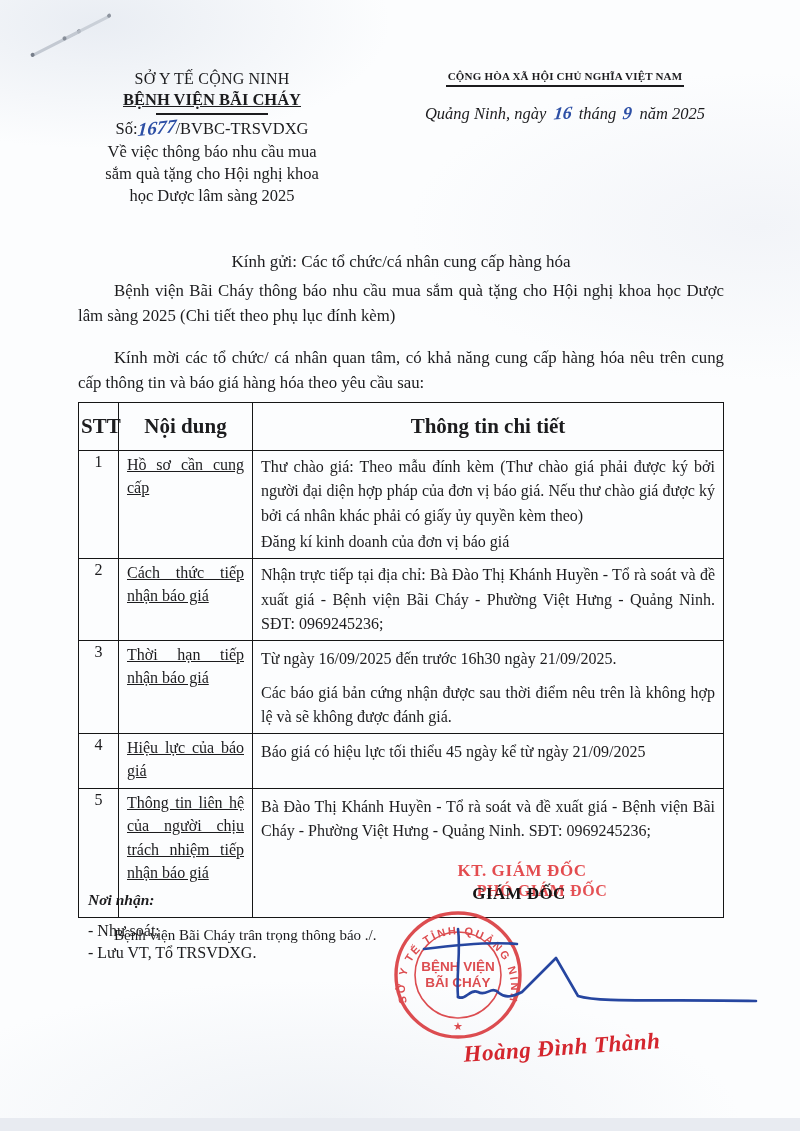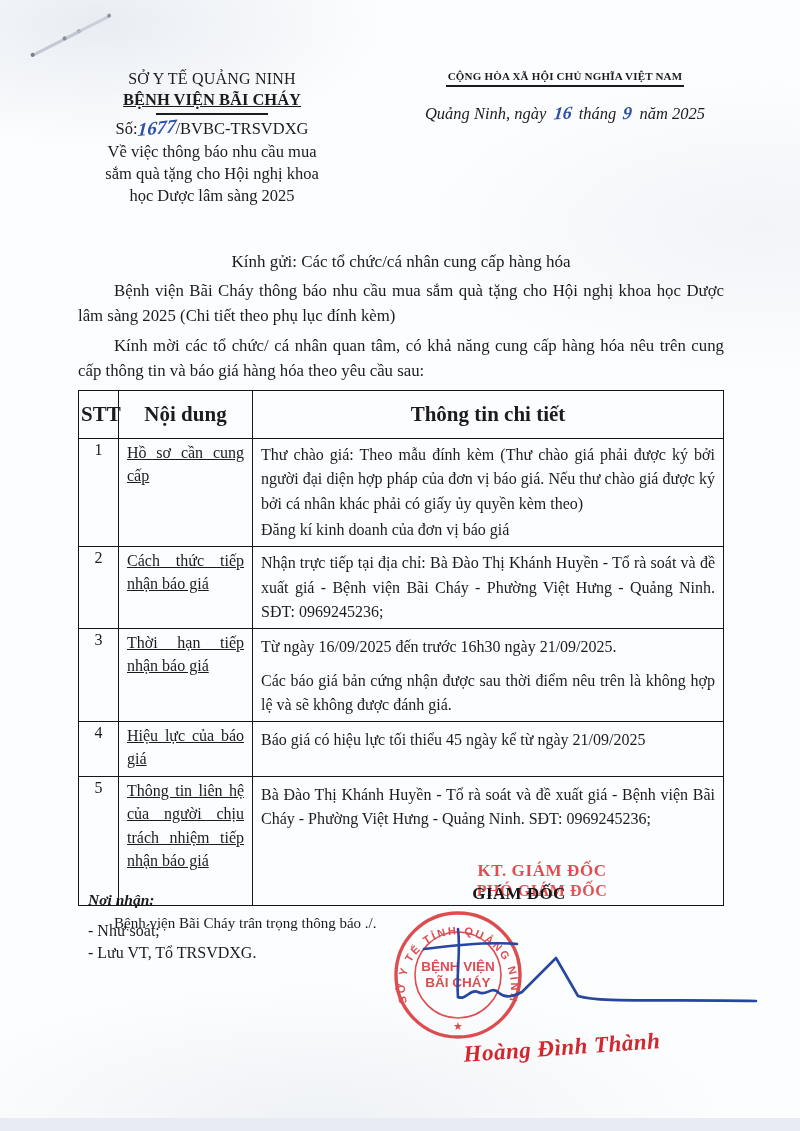--- a/index.html
+++ b/index.html
@@ -33,42 +33,42 @@
   .hand.day,.hand.month{font-size:18px;transform:skewX(-10deg) rotate(-4deg);padding:0 3px;}
   .subject{width:222px;margin:2px auto 0 auto;font-size:16.5px;line-height:1.32;}
   .nat1{font-size:11px;font-weight:bold;letter-spacing:.2px;text-align:center;}
   .nat2{font-size:17.5px;font-weight:bold;margin-top:3px;}
   .rule-mid{width:238px;height:2px;background:#1c1c1e;margin:3px auto 0 auto;}
   .date-line{font-size:16.5px;font-style:italic;margin-top:17px;}
 
   
   .salutation{text-align:center;font-size:17px;margin:46px 76px 0 78px;}
   .para{margin:6px 76px 0 78px;font-size:16.8px;line-height:1.5;text-align:justify;text-indent:36px;}
-  .para.p2{margin-top:4px;}
+  .para.p2{margin-top:16px;}
 
   
   table.spec{border-collapse:collapse;margin:7px 0 0 78px;width:645px;table-layout:fixed;
              font-size:16px;}
   table.spec th,table.spec td{border:1.6px solid #161616;vertical-align:top;padding:2px 8px;}
   table.spec th{font-size:21px;padding:11px 2px;height:24px;vertical-align:middle;}
   col.c-stt{width:40px;} col.c-topic{width:134px;} col.c-detail{width:471px;}
   td.stt{text-align:center;padding-top:8px;font-size:16px;}
   td.topic{text-align:justify;padding:6px 6px 2px 9px;line-height:1.45;text-decoration:underline;}
   td.detail{padding:2px 10px 2px 10px;line-height:1.52;}
   td.detail p{margin:2px 0 2px 0;text-align:justify;}
   tr.r1 td{height:92px;} tr.r2 td{height:66px;} tr.r3 td{height:82px;}
   tr.r4 td{height:50px;} tr.r5 td{height:124px;}
   tr.r3 td.detail p + p{margin-top:9px;}
   td.detail.mid-pad p:first-child{margin-top:4px;}
 
   .closing{margin:9px 76px 0 78px;font-size:15px;text-indent:36px;}
 
   
   .doc-footer{position:absolute;left:0;top:855px;width:800px;height:276px;}
-  .sign-red-1{position:absolute;left:432px;top:6px;width:220px;text-align:center;
+  .sign-red-1{position:absolute;left:412px;top:6px;width:220px;text-align:center;
       font-size:17px;font-weight:bold;color:#e03438;opacity:.88;letter-spacing:.6px;}
   .sign-line2{position:absolute;left:402px;top:27px;width:280px;height:26px;}
   .sign-red-2{position:absolute;left:50%;transform:translateX(-50%);top:0;
       font-size:16px;font-weight:bold;color:#e03438;opacity:.85;letter-spacing:.6px;white-space:nowrap;}
   .sign-black{position:absolute;left:50%;transform:translateX(-50%);margin-left:-23px;top:2px;
       font-size:17px;font-weight:bold;color:#141414;letter-spacing:.4px;white-space:nowrap;}
   .recipients{position:absolute;left:88px;top:34px;font-size:16px;line-height:1.4;}
   .recipients .rtitle{font-size:15.5px;font-weight:bold;font-style:italic;margin-bottom:9px;}
   .stamp-svg{position:absolute;left:392px;top:54px;opacity:.9;}
   .sig-svg{position:absolute;left:0;top:0;}
@@ -78,21 +78,21 @@
 </style>
 </head>
 <body>
 
 <div class="page">
   <div class="staple s1"></div>
   <div class="staple s2"></div>
 
   <header class="doc-header">
     <div class="hdr-left">
-      <div class="org-parent">SỞ Y TẾ QUẢNG NINH</div>
+      <div class="org-parent">SỞ Y TẾ CỘNG NINH</div>
       <div class="org-name">BỆNH VIỆN BÃI CHÁY</div>
       <div class="rule-short"></div>
       <div class="doc-no"><span>Số:</span><span class="hand">1677</span><span>/BVBC-TRSVDXG</span></div>
       <div class="subject">Về việc thông báo nhu cầu mua sắm quà tặng cho Hội nghị khoa học Dược lâm sàng 2025</div>
     </div>
     <div class="hdr-right">
       <div class="nat1">CỘNG HÒA XÃ HỘI CHỦ NGHĨA VIỆT NAM</div>
       <div class="rule-mid"></div>
       <div class="date-line"><span>Quảng Ninh, ngày</span> <span class="hand day">16</span> <span>tháng</span> <span class="hand month">9</span> <span>năm 2025</span></div>
     </div>

